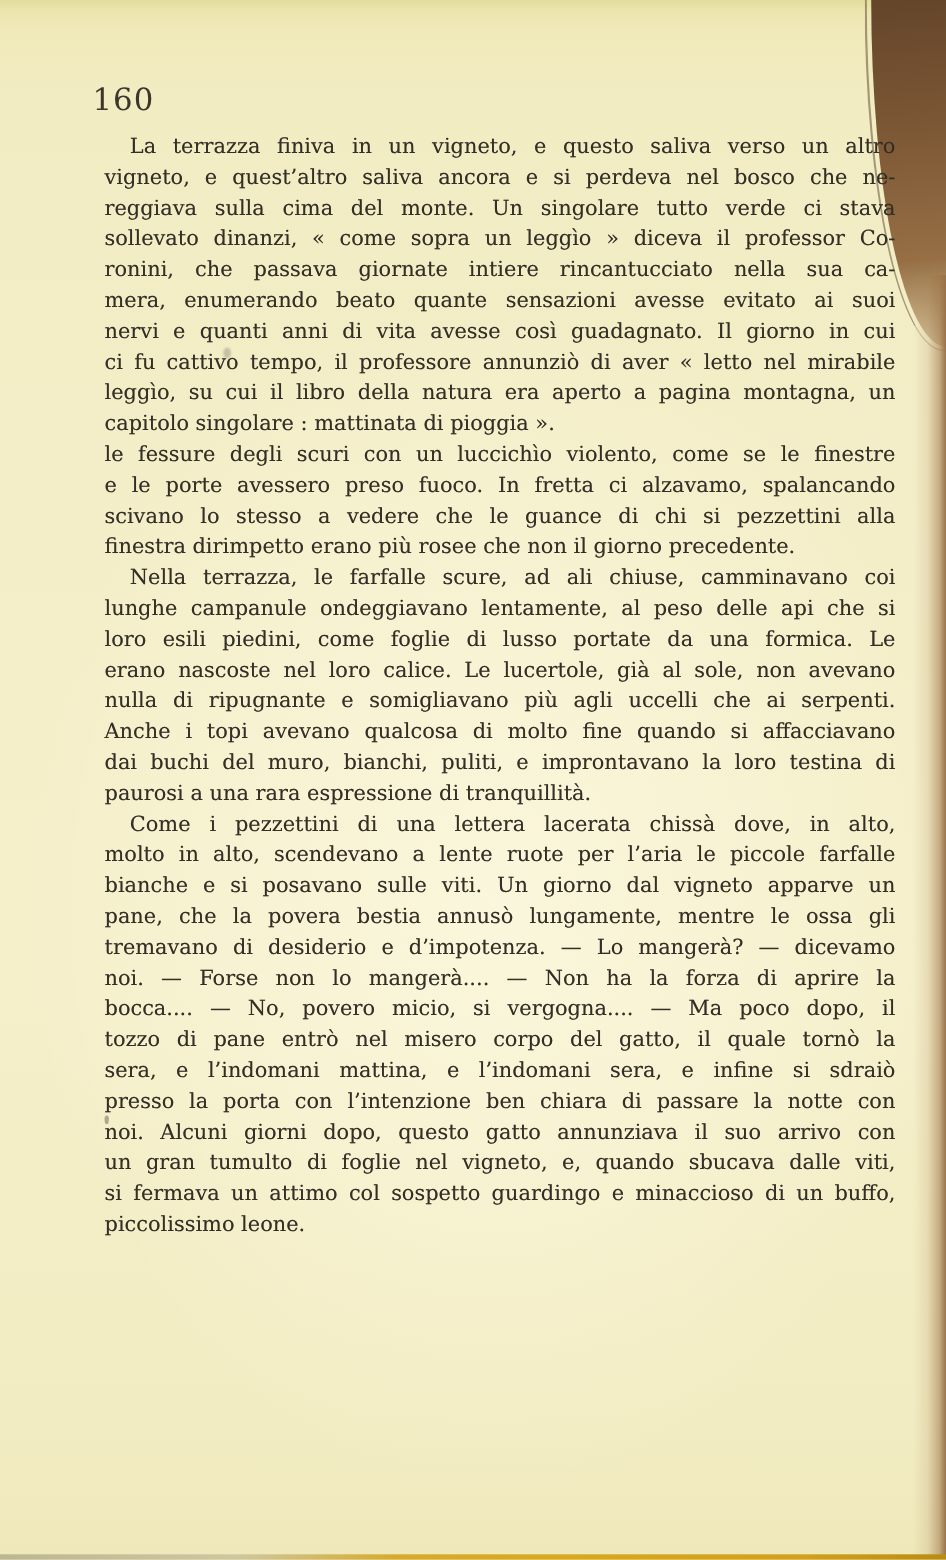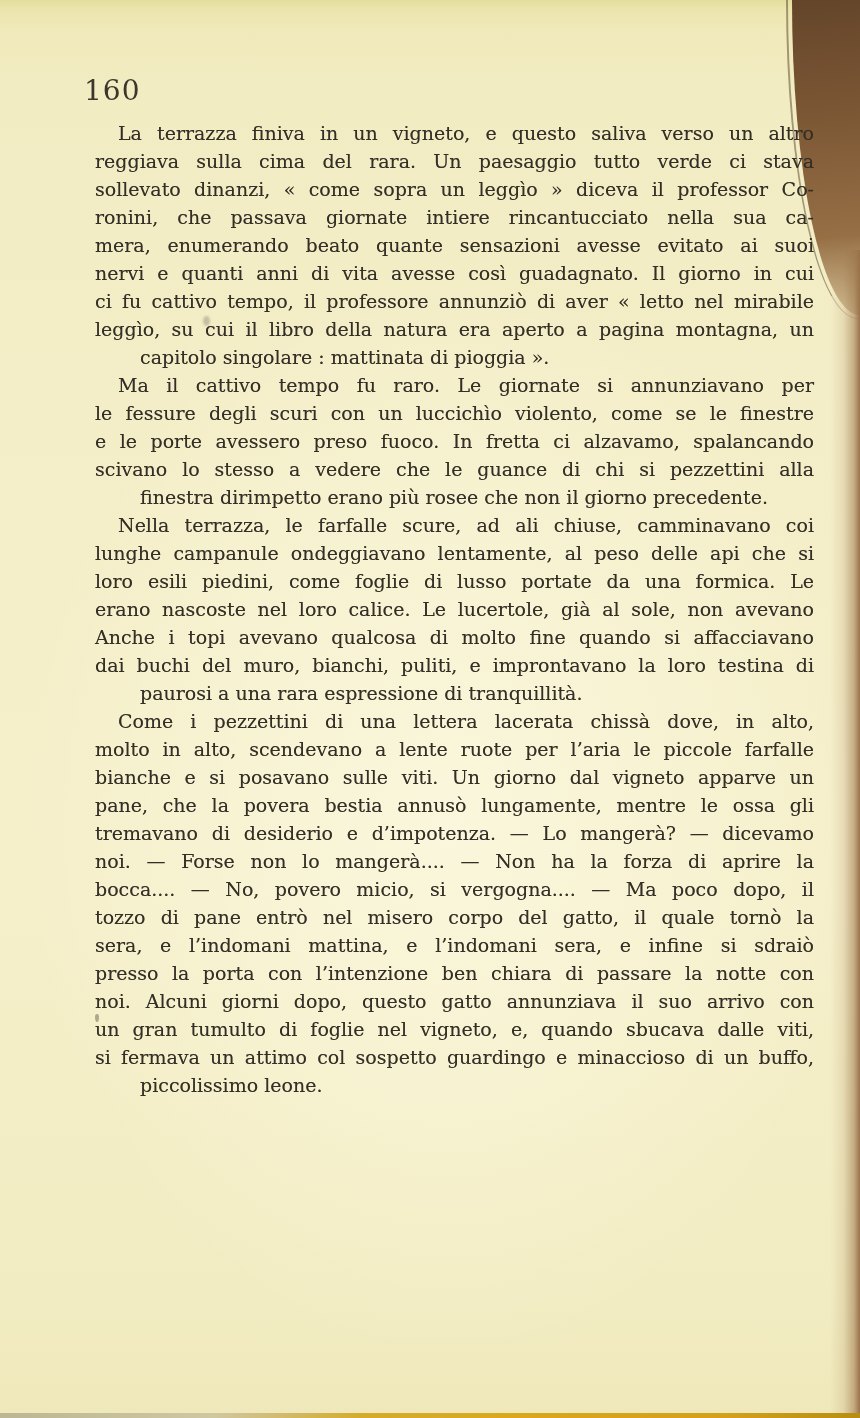--- a/index.html
+++ b/index.html
@@ -81,21 +81,21 @@
     line-height: 28px;
     color: #332e26;
     text-shadow: 0 0 0.5px rgba(51,46,38,0.45);
   }
   .paragraph { margin: 0; }
   .line {
     text-align: justify;
     text-align-last: justify;
     white-space: nowrap;
   }
-  .line.last { text-align-last: left; white-space: normal; margin-left: 45px; }
+  .line.last { text-align-last: left; white-space: normal; }
   .line.first { text-indent: 23px; }
   
   .smudge-1 {
     position: absolute;
     left: 203px;
     top: 316px;
     width: 7px;
     height: 10px;
     border-radius: 50%;
     background: rgba(110,105,95,0.35);
@@ -119,41 +119,42 @@
   <div class="corner-curl"></div>
   <div class="corner-curl-line"></div>
   <div class="right-edge"></div>
   <div class="bottom-strip"></div>
 
   <div class="page-number">160</div>
 
   <div class="text-block">
       <div class="paragraph">
         <div class="line first">La terrazza finiva in un vigneto, e questo saliva verso un altro</div>
-        <div class="line">reggiava sulla cima del rara. Un paesaggio tutto verde ci stava</div>
+        <div class="line">vigneto, e quest’altro saliva ancora e si perdeva nel bosco che ne-</div>
+        <div class="line">reggiava sulla cima del monte. Un singolare tutto verde ci stava</div>
         <div class="line">sollevato dinanzi, « come sopra un leggìo » diceva il professor Co-</div>
         <div class="line">ronini, che passava giornate intiere rincantucciato nella sua ca-</div>
         <div class="line">mera, enumerando beato quante sensazioni avesse evitato ai suoi</div>
         <div class="line">nervi e quanti anni di vita avesse così guadagnato. Il giorno in cui</div>
         <div class="line">ci fu cattivo tempo, il professore annunziò di aver « letto nel mirabile</div>
         <div class="line">leggìo, su cui il libro della natura era aperto a pagina montagna, un</div>
         <div class="line last">capitolo singolare : mattinata di pioggia ».</div>
       </div>
       <div class="paragraph">
-        <div class="line first">Ma il cattivo tempo fu raro. Le giornate si annunziavano per</div>
         <div class="line">le fessure degli scuri con un luccichìo violento, come se le finestre</div>
         <div class="line">e le porte avessero preso fuoco. In fretta ci alzavamo, spalancando</div>
         <div class="line">scivano lo stesso a vedere che le guance di chi si pezzettini alla</div>
         <div class="line last">finestra dirimpetto erano più rosee che non il giorno precedente.</div>
       </div>
       <div class="paragraph">
         <div class="line first">Nella terrazza, le farfalle scure, ad ali chiuse, camminavano coi</div>
         <div class="line">lunghe campanule ondeggiavano lentamente, al peso delle api che si</div>
         <div class="line">loro esili piedini, come foglie di lusso portate da una formica. Le</div>
         <div class="line">erano nascoste nel loro calice. Le lucertole, già al sole, non avevano</div>
+        <div class="line">nulla di ripugnante e somigliavano più agli uccelli che ai serpenti.</div>
         <div class="line">Anche i topi avevano qualcosa di molto fine quando si affacciavano</div>
         <div class="line">dai buchi del muro, bianchi, puliti, e improntavano la loro testina di</div>
         <div class="line last">paurosi a una rara espressione di tranquillità.</div>
       </div>
       <div class="paragraph">
         <div class="line first">Come i pezzettini di una lettera lacerata chissà dove, in alto,</div>
         <div class="line">molto in alto, scendevano a lente ruote per l’aria le piccole farfalle</div>
         <div class="line">bianche e si posavano sulle viti. Un giorno dal vigneto apparve un</div>
         <div class="line">pane, che la povera bestia annusò lungamente, mentre le ossa gli</div>
         <div class="line">tremavano di desiderio e d’impotenza. — Lo mangerà? — dicevamo</div>

